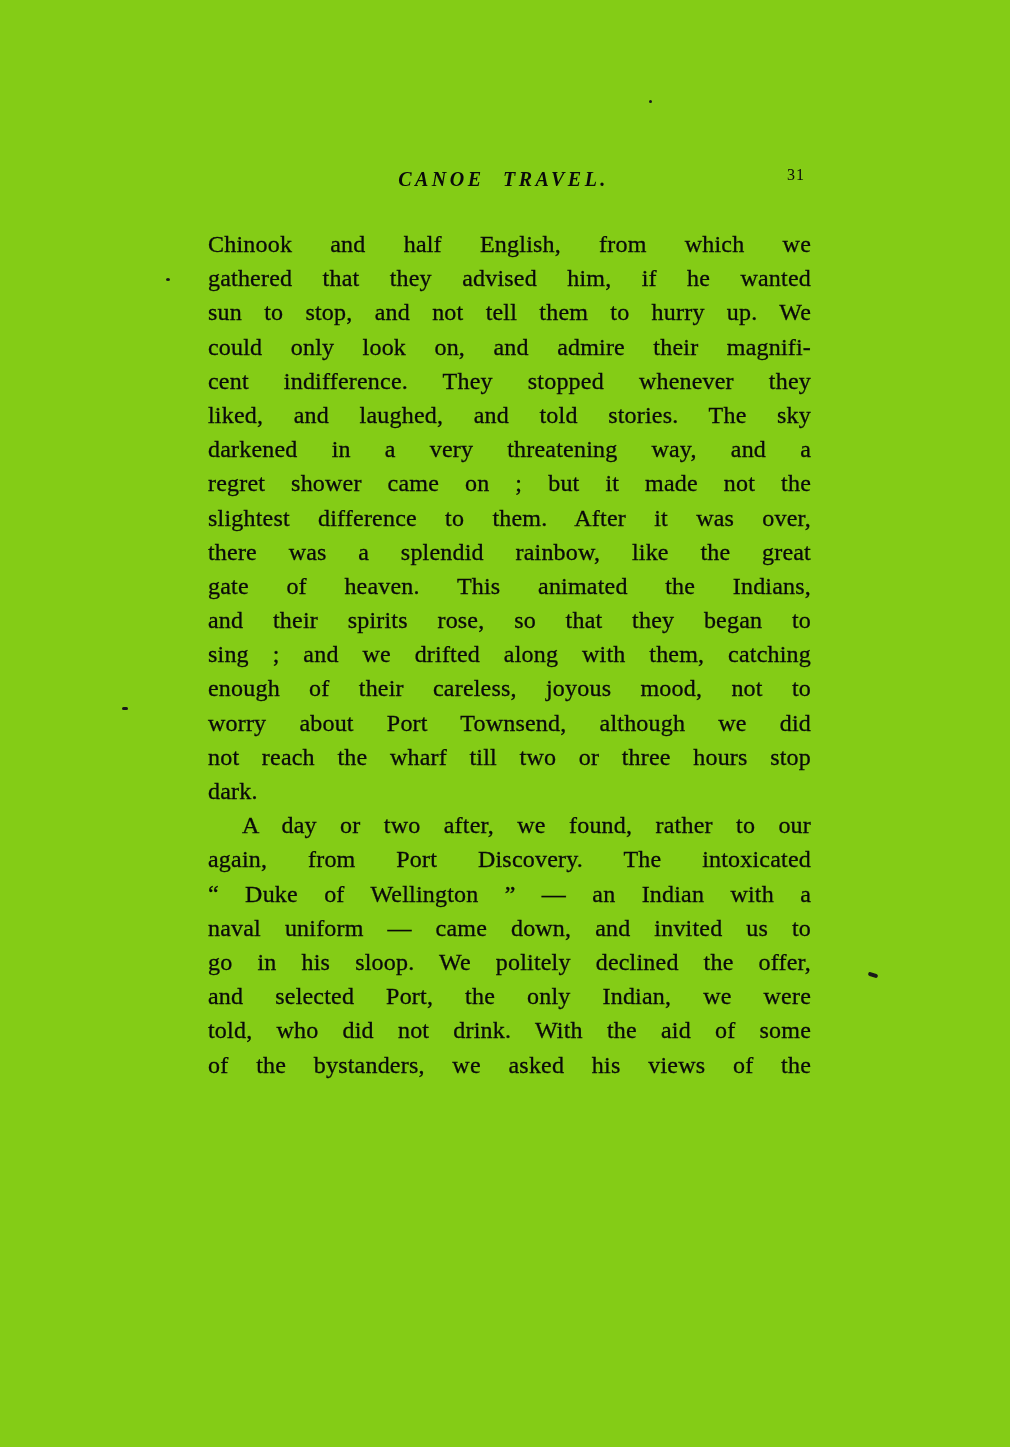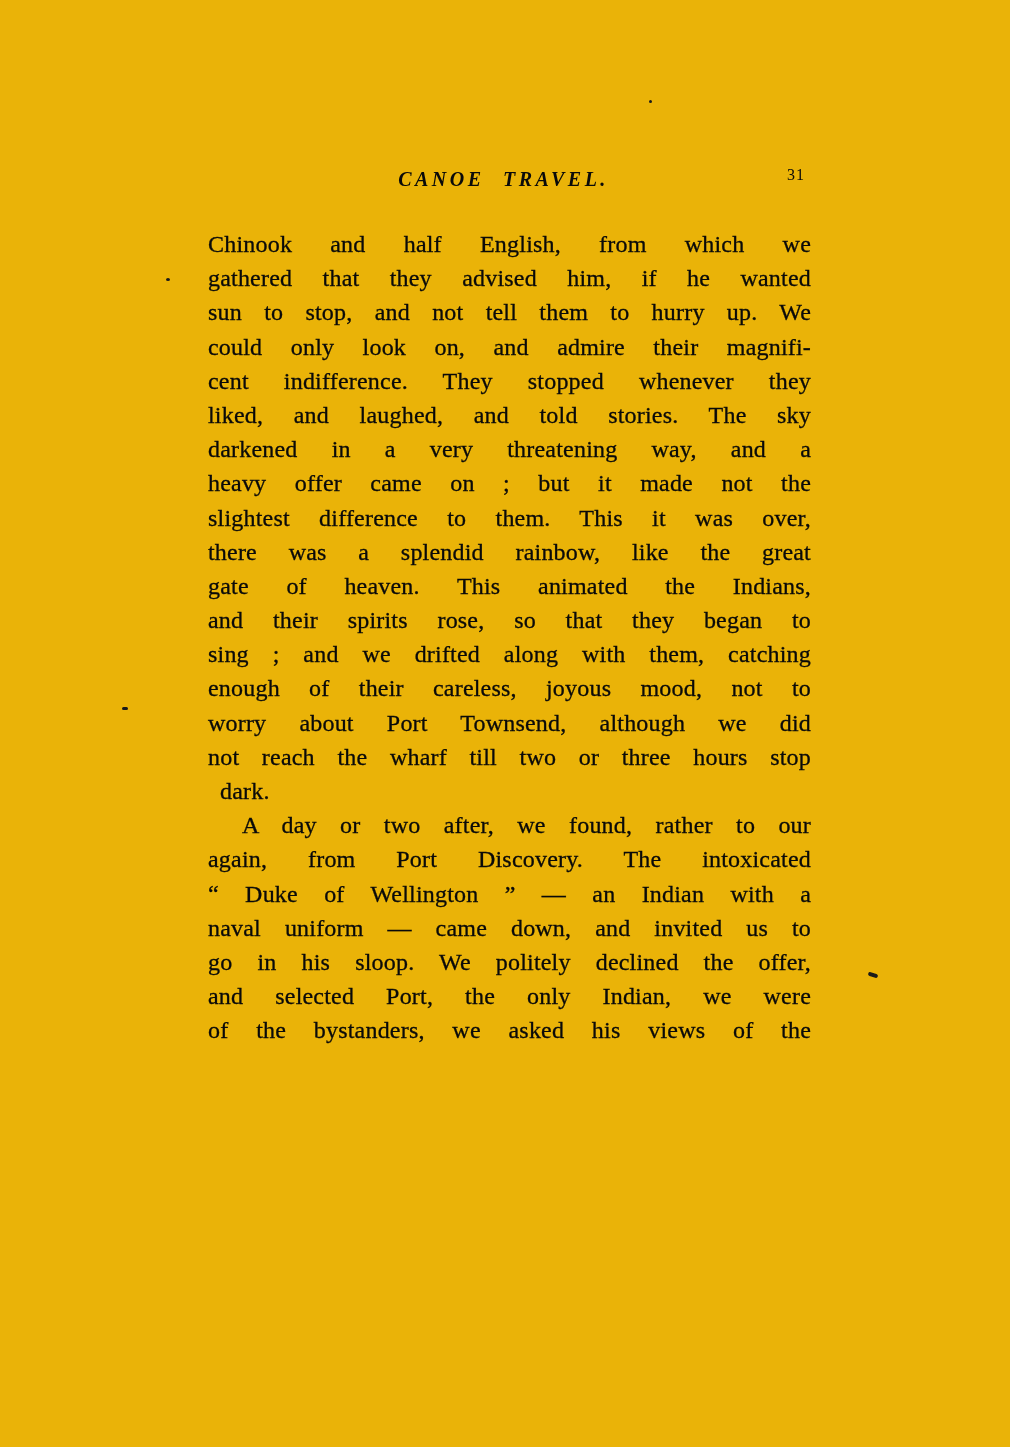--- a/index.html
+++ b/index.html
@@ -4,21 +4,21 @@
 <style>
   html, body {
     margin: 0;
     padding: 0;
     background: #ffffff;
   }
   .page {
     position: relative;
     width: 1010px;
     height: 1447px;
-    background: #eab308;
+    background: #84cc16;
     color: #0a0a0a;
     font-family: "Liberation Serif", "DejaVu Serif", serif;
     overflow: hidden;
   }
   
   .running-header {
     position: absolute;
     left: 202px;
     top: 168px;
     width: 603px;
@@ -57,21 +57,20 @@
     height: 34.2px;
     text-align: justify;
     text-align-last: justify;
     white-space: normal;
     letter-spacing: 0.2px;
     -webkit-text-stroke: 0.3px currentColor;
   }
   .line.para-end {
     text-align: left;
     text-align-last: left;
-    margin-left: 12px;
   }
   .line.para-start {
     padding-left: 34px;
   }
   
   .speck {
     position: absolute;
     background: #1a1a1a;
   }
   .speck-1 { left: 649px; top: 100px; width: 3px; height: 3px; border-radius: 50%; }
@@ -90,36 +89,37 @@
   </div>
 
   <div class="text-block">
     <div class="line">Chinook and half English, from which we</div>
     <div class="line">gathered that they advised him, if he wanted</div>
     <div class="line">sun to stop, and not tell them to hurry up.  We</div>
     <div class="line">could only look on, and admire their magnifi-</div>
     <div class="line">cent indifference.  They stopped whenever they</div>
     <div class="line">liked, and laughed, and told stories.  The sky</div>
     <div class="line">darkened in a very threatening way, and a</div>
-    <div class="line">heavy offer came on ; but it made not the</div>
-    <div class="line">slightest difference to them.  This it was over,</div>
+    <div class="line">regret shower came on ; but it made not the</div>
+    <div class="line">slightest difference to them.  After it was over,</div>
     <div class="line">there was a splendid rainbow, like the great</div>
     <div class="line">gate of heaven.  This animated the Indians,</div>
     <div class="line">and their spirits rose, so that they began to</div>
     <div class="line">sing ; and we drifted along with them, catching</div>
     <div class="line">enough of their careless, joyous mood, not to</div>
     <div class="line">worry about Port Townsend, although we did</div>
     <div class="line">not reach the wharf till two or three hours stop</div>
     <div class="line para-end">dark.</div>
     <div class="line para-start">A day or two after, we found, rather to our</div>
     <div class="line">again, from Port Discovery.  The intoxicated</div>
     <div class="line">“ Duke of Wellington ” — an Indian with a</div>
     <div class="line">naval uniform — came down, and invited us to</div>
     <div class="line">go in his sloop.  We politely declined the offer,</div>
     <div class="line">and selected Port, the only Indian, we were</div>
+    <div class="line">told, who did not drink.  With the aid of some</div>
     <div class="line">of the bystanders, we asked his views of the</div>
   </div>
 
   <div class="speck speck-1"></div>
   <div class="speck speck-2"></div>
   <div class="speck speck-3"></div>
   <div class="speck speck-4"></div>
 
 </div>
 

